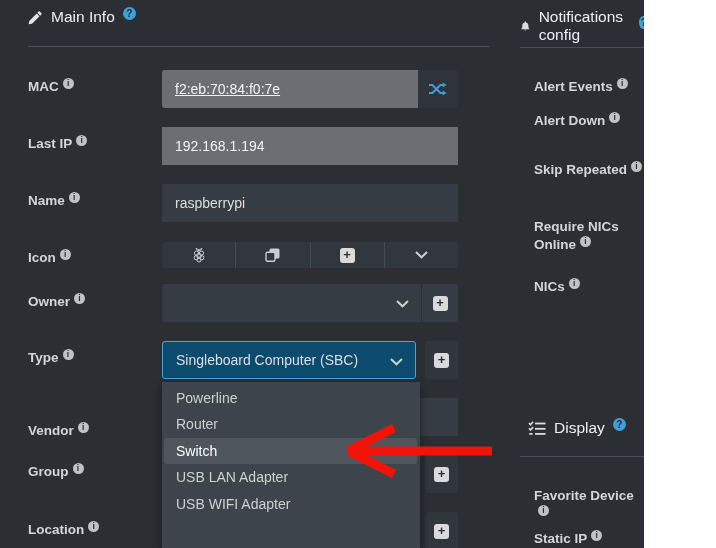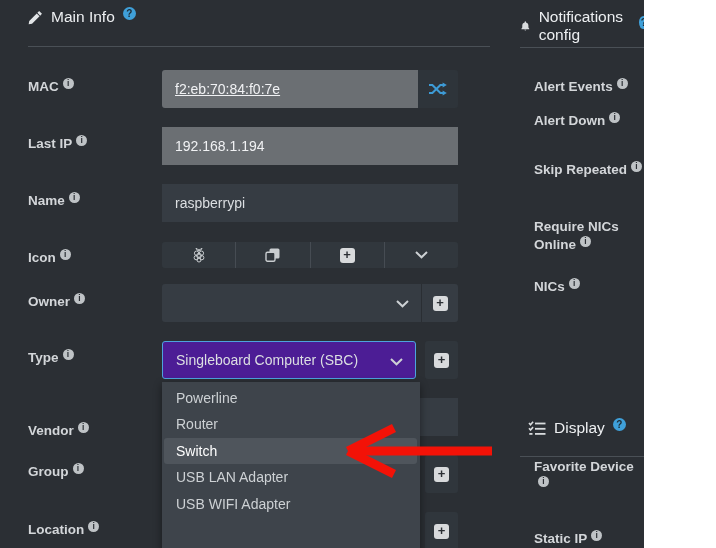--- a/index.html
+++ b/index.html
@@ -17,21 +17,21 @@
     font-size:10px;font-weight:700;text-align:center;line-height:13px;position:relative;top:-4px;}
   .inp{position:absolute;height:38px;background:#363c43;border:none;border-radius:0;color:#dcdfe2;
     font-size:14px;padding:0 13px;font-family:inherit;box-sizing:border-box;outline:none;}
   .inp.ro{background:#6b6f73;color:#f1f2f4;}
   .mac-btn{position:absolute;left:418px;top:70px;width:40px;height:38px;background:#2e343a;
     border-radius:0 3px 3px 0;display:flex;align-items:center;justify-content:center;cursor:pointer;}
   .icon-group{position:absolute;left:162px;top:242px;width:296px;height:26px;background:#31373d;
     border-radius:3px;display:flex;overflow:hidden;}
   .icon-cell{flex:1;display:flex;align-items:center;justify-content:center;border-right:1px solid #464c53;cursor:pointer;}
   .icon-cell:last-child{border-right:none;}
-  .selbox{position:absolute;height:38px;background:#4c1d95;border-radius:3px;color:#dcdfe2;font-size:14px;
+  .selbox{position:absolute;height:38px;background:#0c4a6e;border-radius:3px;color:#dcdfe2;font-size:14px;
     display:flex;align-items:center;padding:0 13px;box-sizing:border-box;}
   .selbox .chev{position:absolute;right:12px;top:16px;}
   .plus-btn{position:absolute;width:33px;height:38px;background:#30363c;border-radius:3px;
     display:flex;align-items:center;justify-content:center;cursor:pointer;}
   .plus-ico{width:15px;height:15px;background:#d8dadc;border-radius:3px;color:#2b2f34;
     font-size:13px;font-weight:700;line-height:14px;text-align:center;}
   .owner-group{position:absolute;left:162px;top:284px;width:296px;height:38px;background:#363c43;border-radius:3px;}
   .owner-div{position:absolute;left:259px;top:0;width:1px;height:38px;background:#2a2e33;}
   .dropdown{position:absolute;left:162px;top:382px;width:258px;height:170px;background:#3e444b;z-index:5;
     box-shadow:0 3px 9px rgba(0,0,0,.45);padding-top:3px;box-sizing:border-box;border-radius:0 0 2px 2px;}
@@ -231,21 +231,21 @@
       <path d="M1 7.3 l1.5 1.7 L5.1 6.1" stroke="#d8dbdd" stroke-width="1.6" fill="none"></path>
       <rect x="7" y="6.9" width="10.5" height="1.8" fill="#d8dbdd"></rect>
       <rect x="1.3" y="12" width="3.2" height="1.8" fill="#d8dbdd"></rect>
       <rect x="7" y="12" width="10.5" height="1.8" fill="#d8dbdd"></rect>
     </svg>
     <span>Display</span>
     <span class="help-dot">?</span>
   </div>
   <div class="divider" style="left:520px;top:456px;width:196px;"></div>
 
-  <div class="flabel" style="left:534px;top:458px;">
+  <div class="flabel" style="left:534px;top:487px;">
     <span>Favorite Device</span><span class="info-dot">i</span>
   </div>
   <div class="checkbox" style="left:674px;top:486px;width:15px;height:15px;line-height:15px;">
     
   </div>
 
   <div class="flabel" style="left:534px;top:530px;">
     <span>Static IP</span><span class="info-dot">i</span>
   </div>
   <div class="checkbox" style="left:674px;top:527px;width:15px;height:15px;line-height:15px;">

